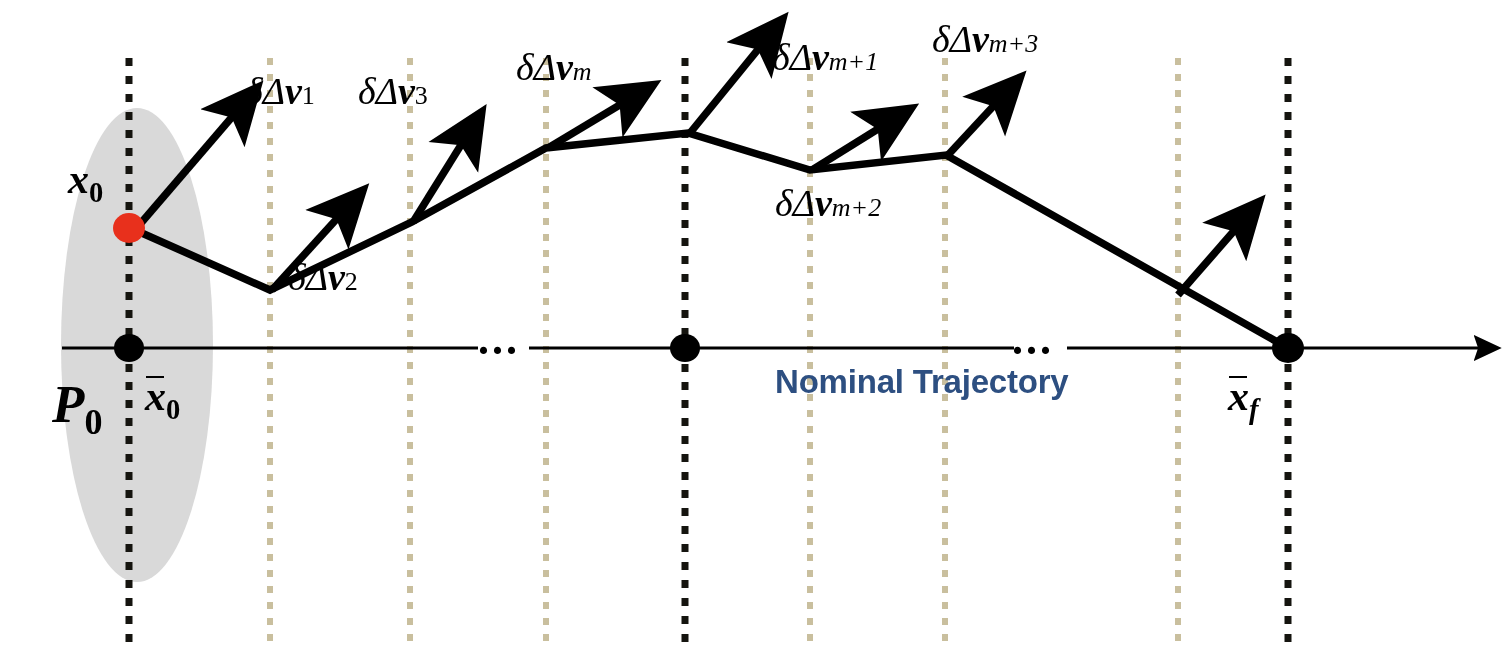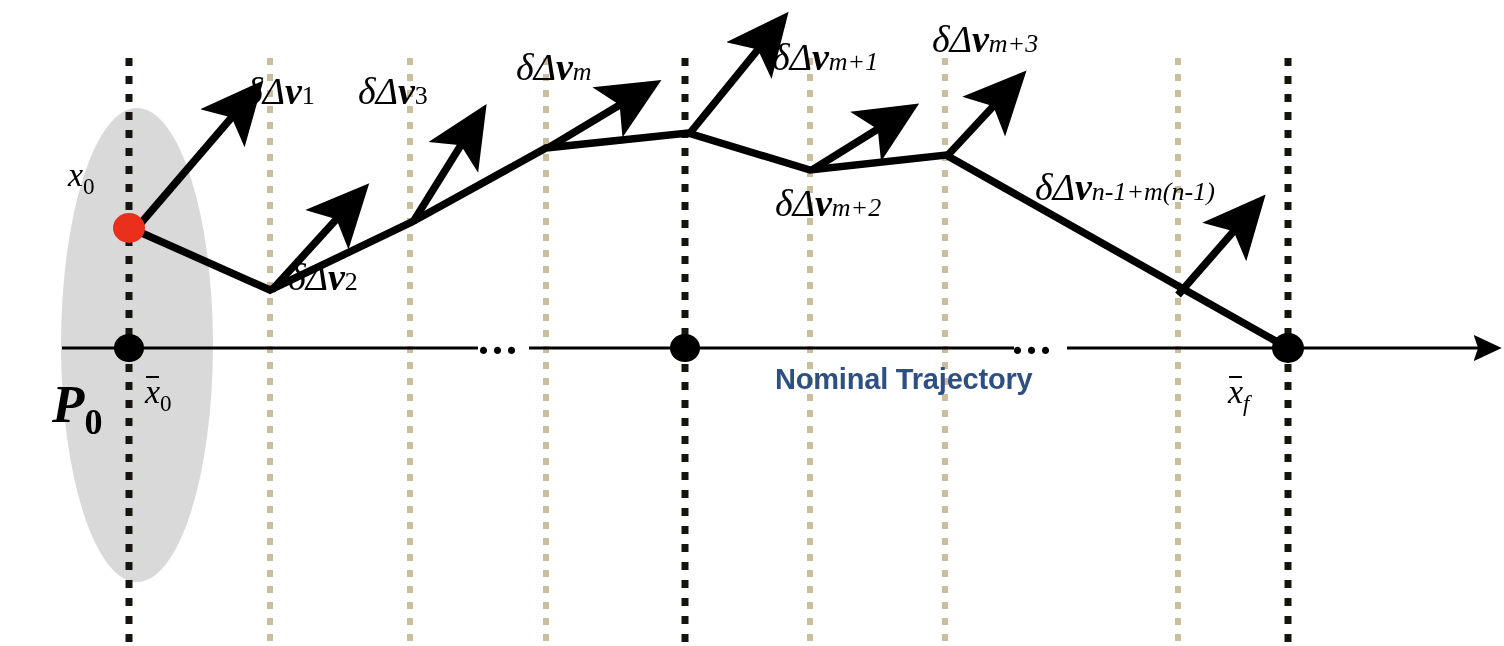--- a/index.html
+++ b/index.html
@@ -63,25 +63,25 @@
     font-size: 38px;
   }
   .dvlabel .d  { font-style: italic; font-weight: 400; }
   .dvlabel .v  { font-style: italic; font-weight: bold; }
   .dvlabel .idx{ font-size: 26px; font-style: italic; }
   .dvlabel .idxn{ font-size: 26px; font-style: normal; }
 
   .nominal {
     font-family: "Liberation Sans", sans-serif;
     font-weight: bold;
-    font-size: 29px;
+    font-size: 33px;
     color: #2d4f81;
     letter-spacing: -0.2px;
   }
-  .bigvar { font-size: 34px; }
+  .bigvar { font-size: 42px; font-weight: bold; }
   .p0 { font-size: 53px; font-weight: bold; font-style: italic; }
   .ellipsis {
     position: absolute;
     font-family: "Liberation Serif", serif;
     font-size: 44px;
     font-weight: bold;
     letter-spacing: 3px;
     color: #000;
   }
 </style>
@@ -188,17 +188,14 @@
   </div>
 
   <div class="lbl dvlabel" style="left:775px; top:184px;">
     <span class="d">δΔ</span><span class="v">v</span><span class="idx">m+2</span>
   </div>
 
   <div class="lbl dvlabel" style="left:932px; top:20px;">
     <span class="d">δΔ</span><span class="v">v</span><span class="idx">m+3</span>
   </div>
 
-  <div class="lbl dvlabel" style="left:1035px; top:168px;">
-    <span class="d">δΔ</span><span class="v">v</span><span class="idx">n-1+m(n-1)</span>
-  </div>
 
 </div>
 
 </body></html>

